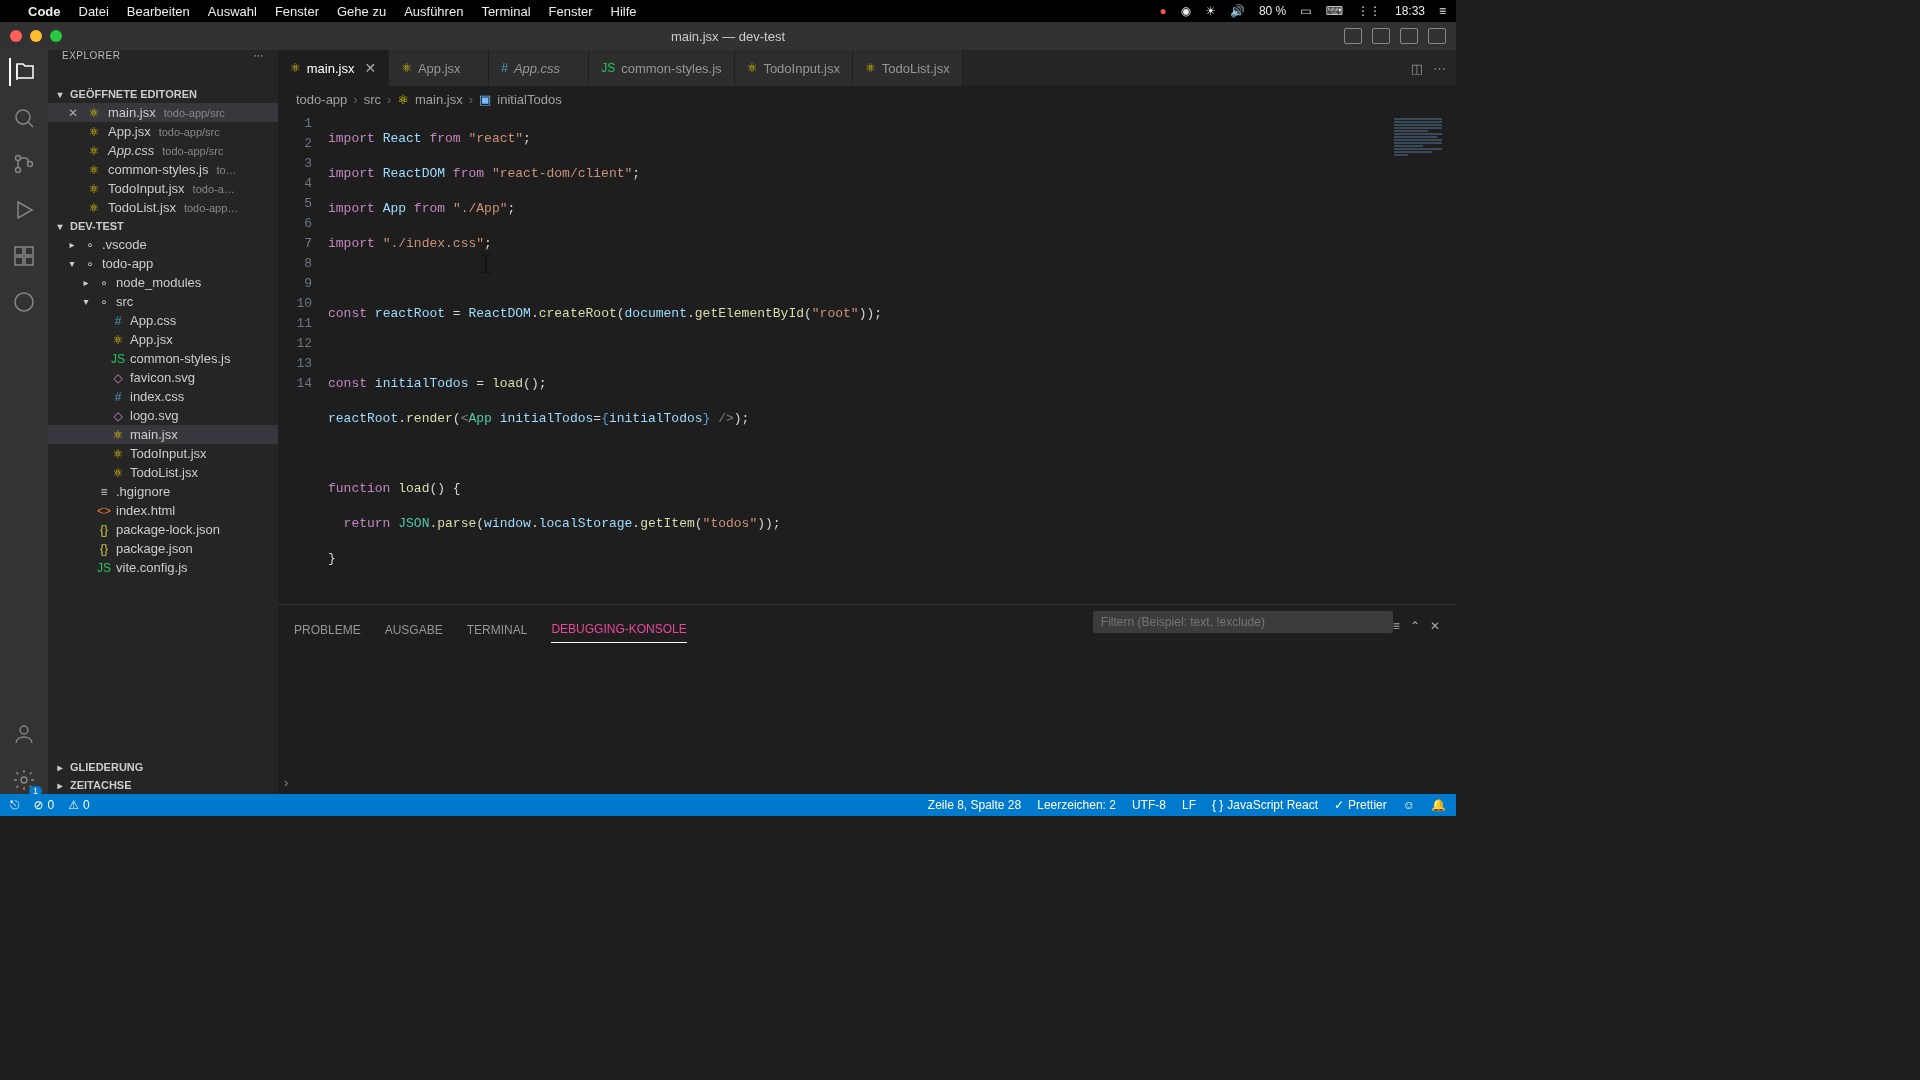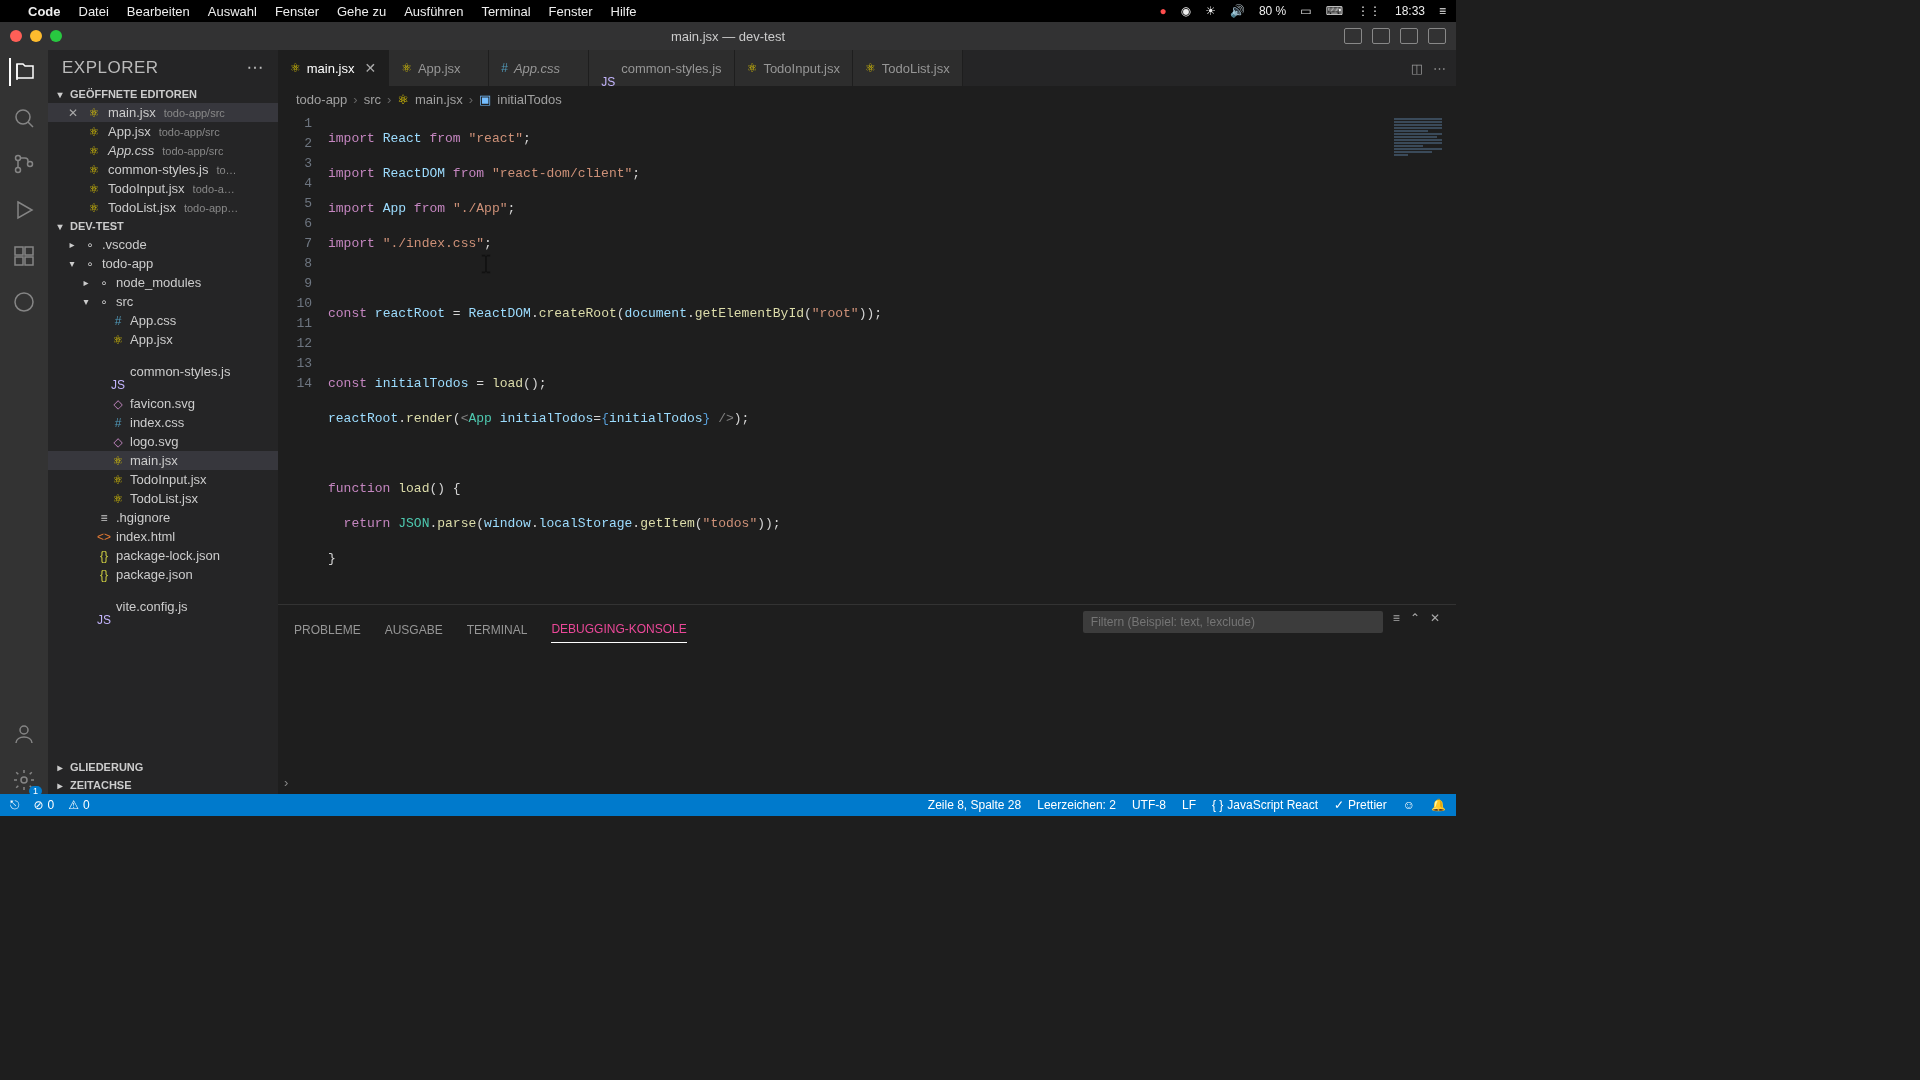--- a/index.html
+++ b/index.html
@@ -86,25 +86,24 @@
     width: 230px;
     background: #252526;
     display: flex;
     flex-direction: column;
     font-size: 13px;
     overflow: hidden;
   }
   .sidebar-header {
     height: 35px;
     display: flex;
-    align-items: center;
     padding: 0 14px;
     justify-content: space-between;
     color: #bbb;
-    font-size: 17px;
+    font-size: 10px;
     letter-spacing: 0.5px;
   }
   .section-title {
     display: flex; align-items: center; gap: 4px;
     padding: 3px 6px;
     color: #ccc;
     font-weight: 700;
     font-size: 11px;
     cursor: pointer;
   }
@@ -230,21 +229,21 @@
   .panel-tabs {
     height: 34px;
     display: flex;
     align-items: center;
     padding: 0 16px;
     gap: 24px;
     font-size: 12px;
   }
   .panel-tab { color: #969696; cursor: pointer; padding: 6px 0; margin-top: 15px;}
   .panel-tab.active { color: #ec4899; border-bottom: 1px solid #fff; }
-  .panel-right { margin-left: auto; display:flex; align-items:flex-start; gap: 10px;}
+  .panel-right { margin-left: auto; display:flex; align-items:flex-end; }
   .panel-filter {
     background: #3c3c3c;
     color: #ccc;
     border: none;
     padding: 4px 8px;
     width: 300px;
     font-size: 12px;
     border-radius: 2px;
   }
   .panel-icons { display:flex; gap:10px; color:#aaa; }
@@ -255,21 +254,21 @@
     color: #fff;
     display: flex;
     align-items: center;
     padding: 0 10px;
     font-size: 12px;
     gap: 14px;
   }
   .statusbar .s-right { margin-left: auto; display:flex; gap: 16px; align-items:center;}
   .statusbar .s-item { display:flex; align-items:center; gap:4px; cursor:pointer;}
   .ic-react { color:#f1d700; }
-  .ic-js { color:#c4b5fd;margin-top:27px; }
+  .ic-js { color:#22c55e; }
   .ic-css { color:#519aba; }
   .ic-svg { color:#c386c0; }
   .ic-json { color:#cbcb41; }
   .ic-html { color:#e37933; }
   svg { display:block; }
 </style>
 </head>
 <body>
 
 <div class="macbar">

